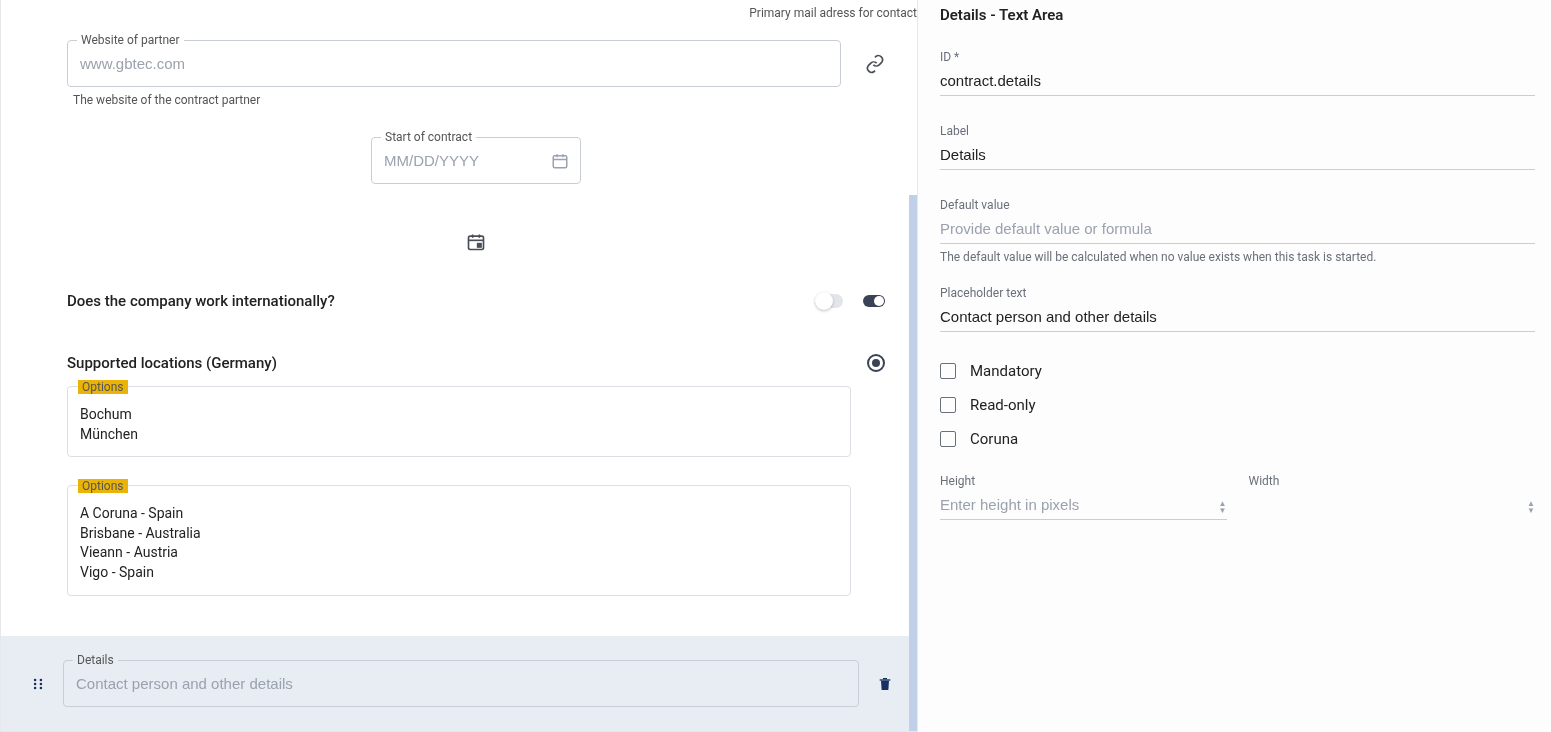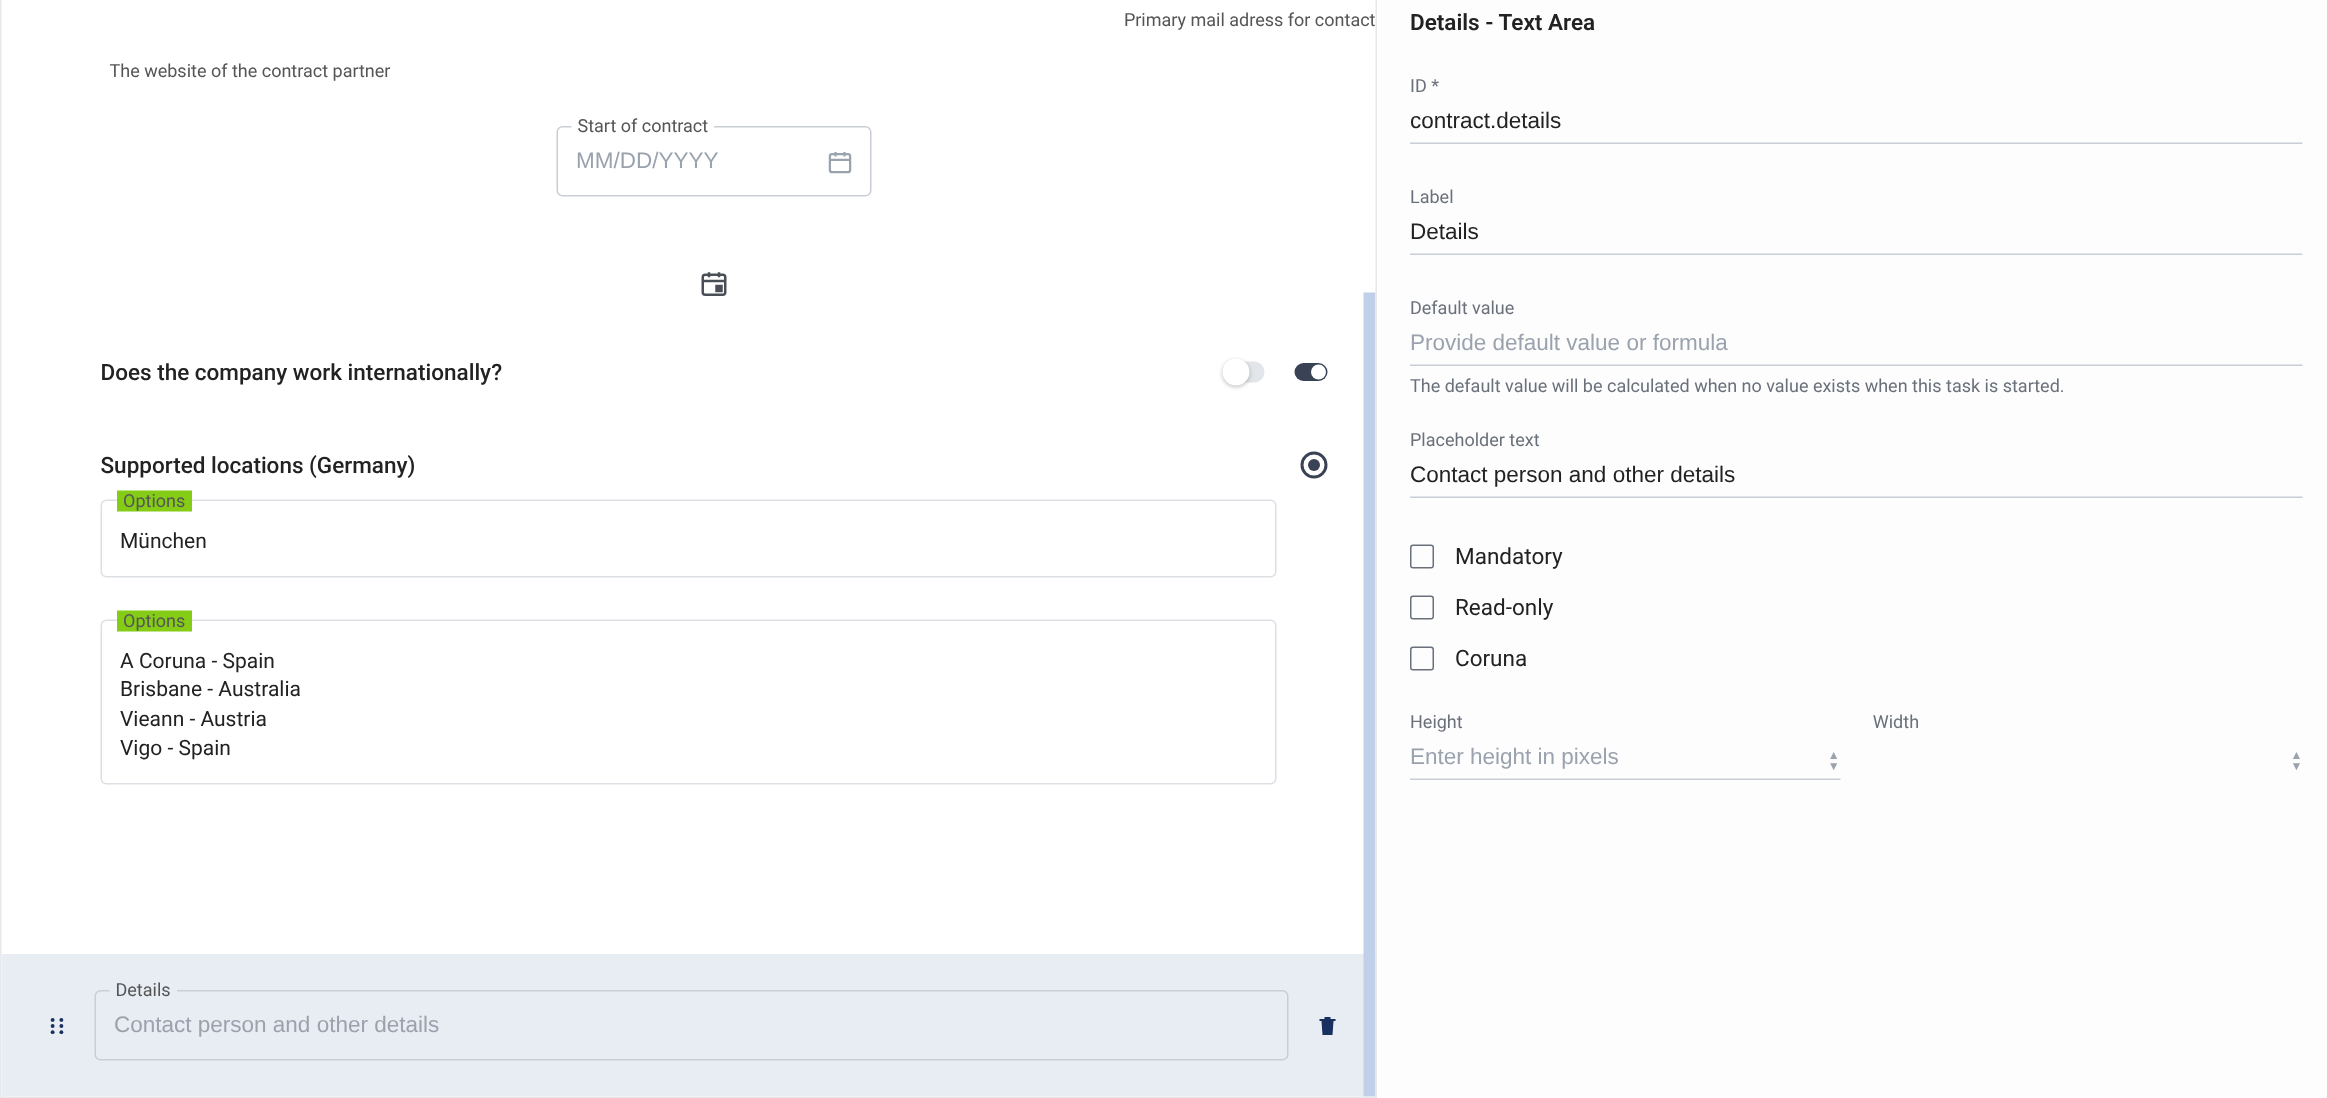--- a/index.html
+++ b/index.html
@@ -148,21 +148,21 @@
   }
   .checkbox-filled svg { color: #fff; }
   .options-box {
     margin: 0 66px 28px 66px;
     border: 1px solid #dcdfe4;
     border-radius: 4px;
     padding: 18px 12px 12px 12px;
     position: relative;
   }
   .options-box .floating-label {
-    background: #84cc16;
+    background: #eab308;
   }
   .options-list div {
     font-size: 14px;
     line-height: 1.4;
   }
   .selected-row {
     background: #e8edf3;
     display: flex;
     align-items: center;
     gap: 18px;
@@ -287,20 +287,32 @@
 </head>
 <body>
 
 <div class="app">
   <div class="main">
     <div class="scroll-indicator"></div>
 
     <div class="form-body">
       <div class="helper-text top" style="margin-left:78px;text-align:right;">Primary mail adress for contact</div>
 
+      <div class="input-and-icon" style="margin-bottom:4px;">
+        <div class="floating-label-group">
+          <span class="floating-label">Website of partner</span>
+          <input class="control-input" placeholder="www.gbtec.com" style="">
+        </div>
+        <span>
+          <svg width="20" height="20" viewBox="0 0 24 24" fill="none" stroke="#4a4f57" stroke-width="2">
+              <path d="M10 13a5 5 0 0 0 7 0l3-3a5 5 0 0 0-7-7l-1 1"></path>
+              <path d="M14 11a5 5 0 0 0-7 0l-3 3a5 5 0 0 0 7 7l1-1"></path>
+            </svg>
+        </span>
+      </div>
       <div class="helper-text" style="margin-left:72px; margin-bottom:30px;">The website of the contract partner</div>
 
       <div class="input-and-icon" style="margin-bottom:40px;flex-direction:column;">
         <div class="floating-label-group date-input">
           <span class="floating-label">Start of contract</span>
           <input class="control-input" placeholder="MM/DD/YYYY" style="">
           <span class="cal-inside">
             <svg width="18" height="18" viewBox="0 0 24 24" fill="none" stroke="#9aa2ad" stroke-width="2">
                 <rect x="3" y="5" width="18" height="16" rx="2"></rect>
                 <line x1="3" y1="10" x2="21" y2="10"></line>
@@ -331,20 +343,21 @@
 
       <div class="section-row">
         <div class="section-heading">Supported locations (Germany)</div>
         <div class="right-icons">
           <div class="radio-ring"></div>
         </div>
       </div>
       <div class="options-box">
         <span class="floating-label">Options</span>
         <div class="options-list">
+          <div>Bochum</div>
           <div>München</div>
         </div>
       </div>
 
       <div class="options-box" style="margin-bottom:20px;">
         <span class="floating-label">Options</span>
         <div class="options-list">
           <div>A Coruna - Spain</div>
           <div>Brisbane - Australia</div>
           <div>Vieann - Austria</div>

